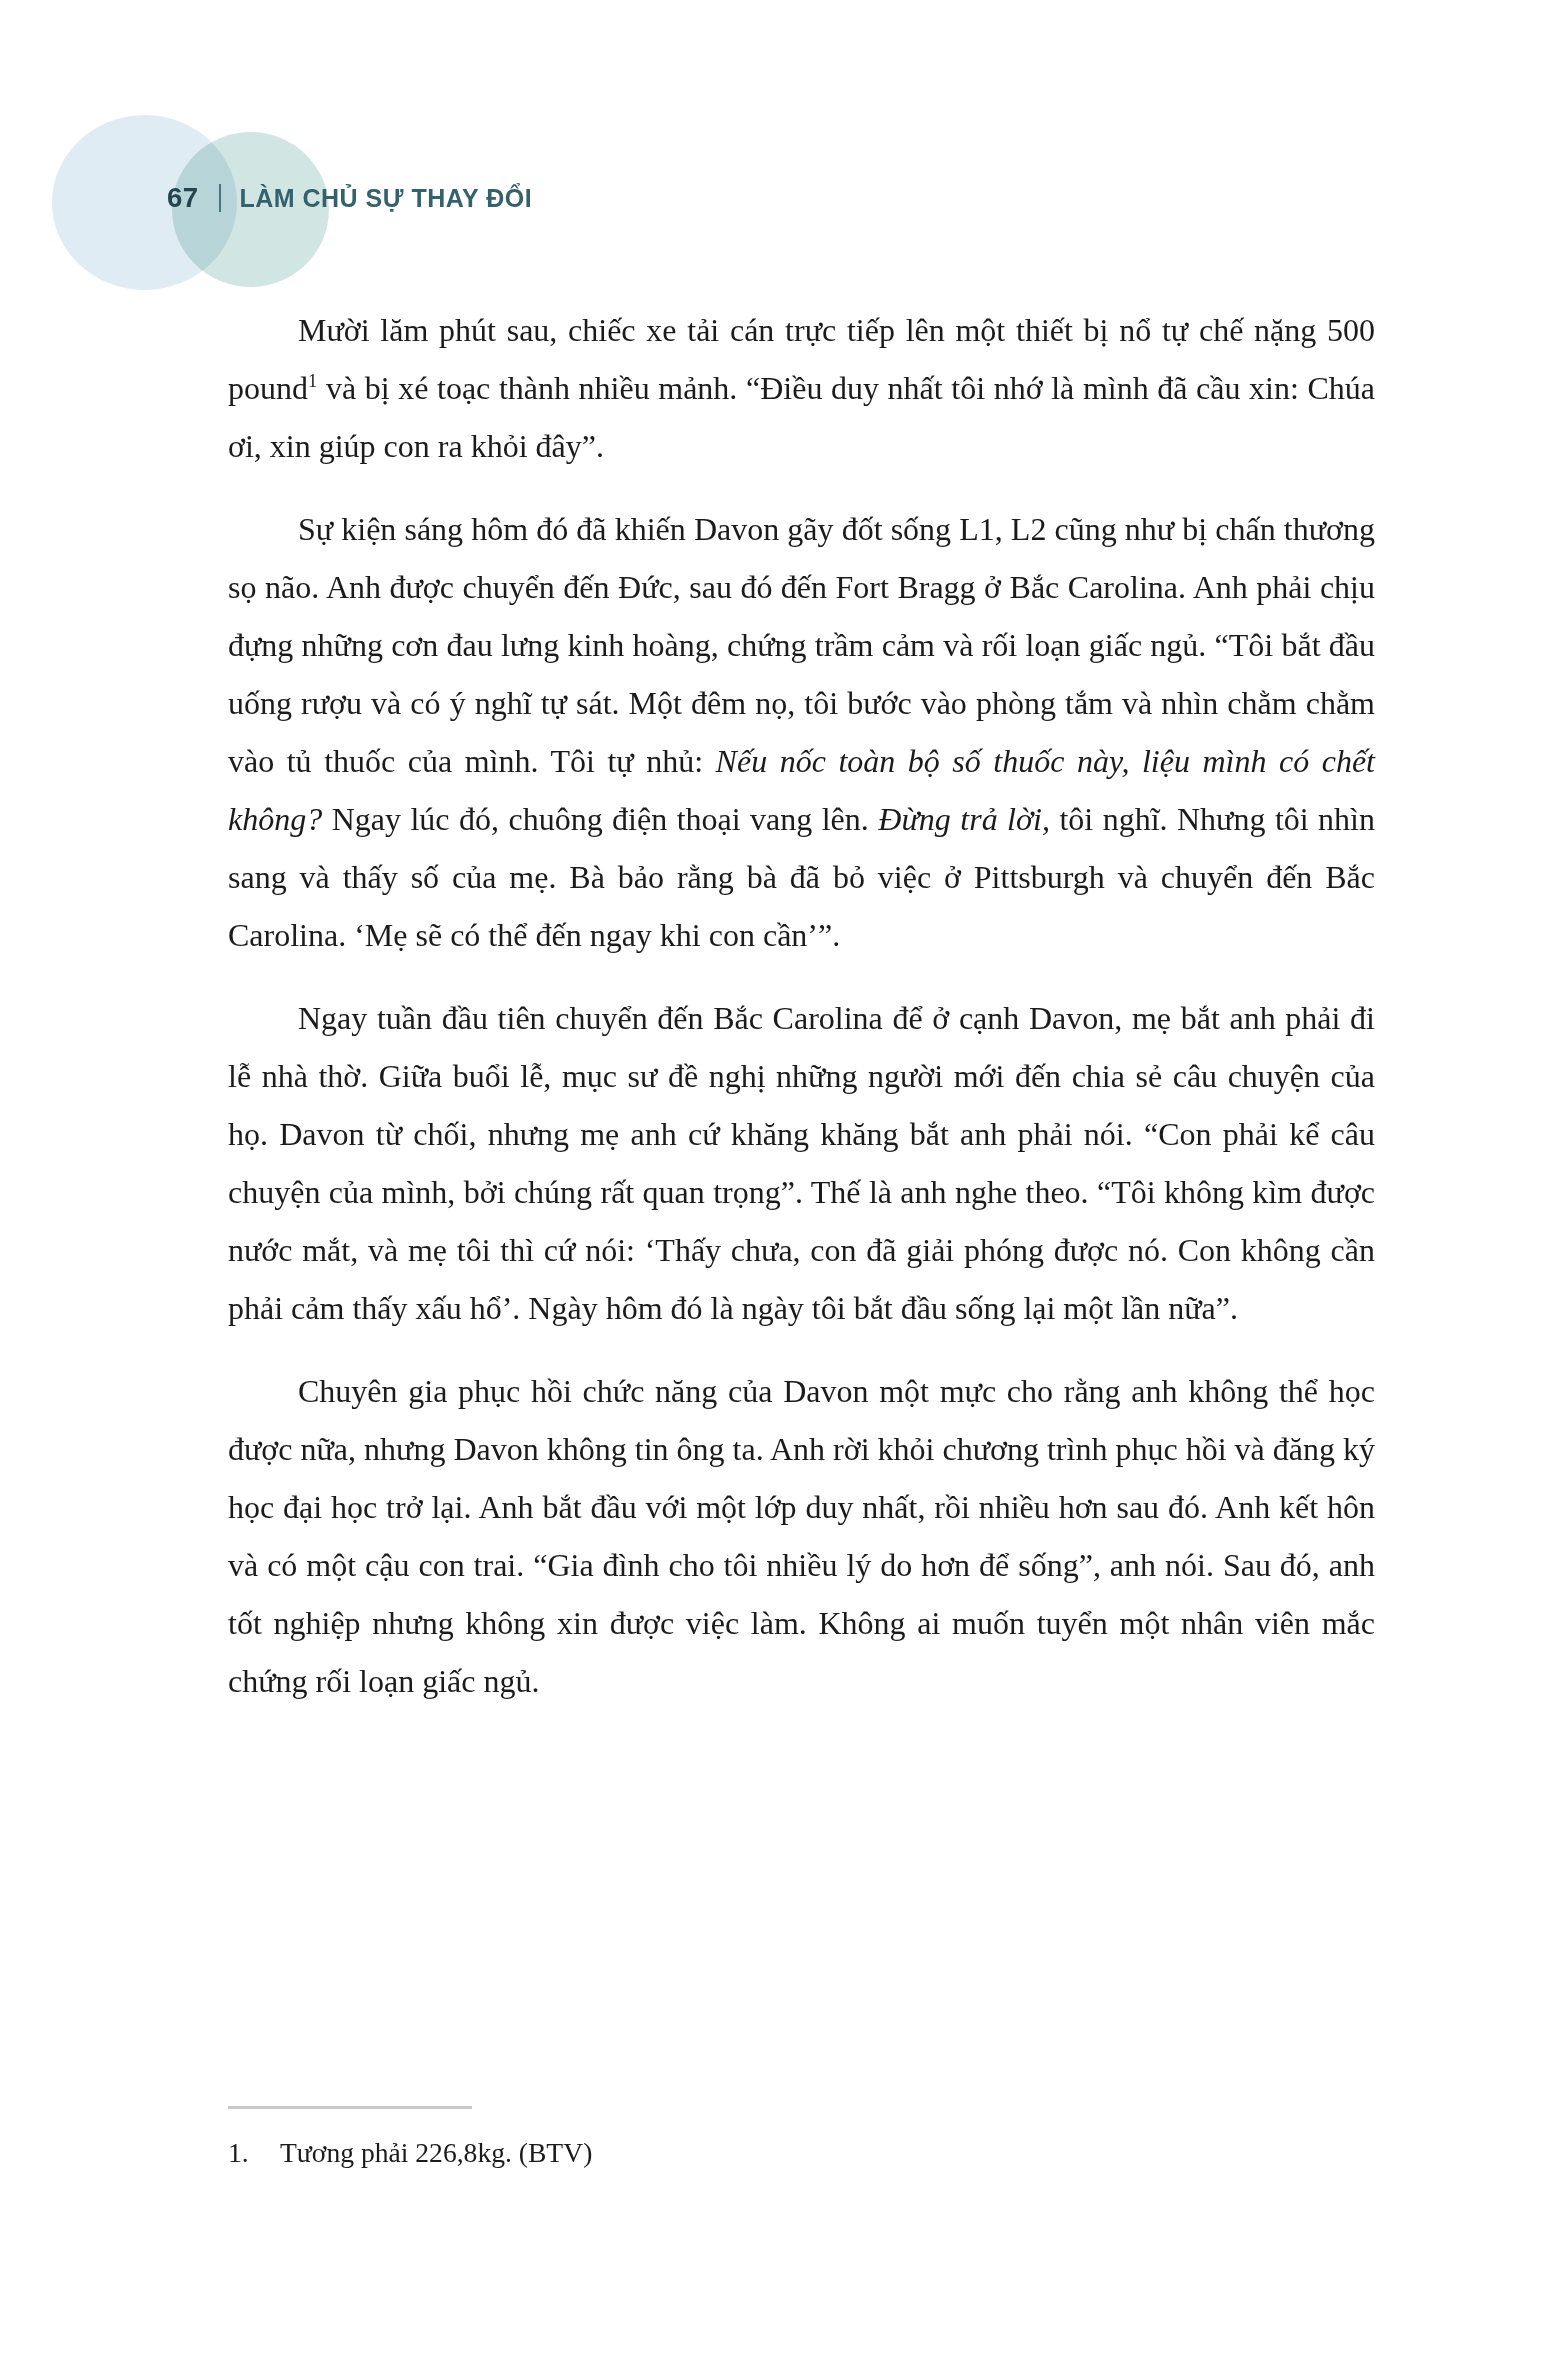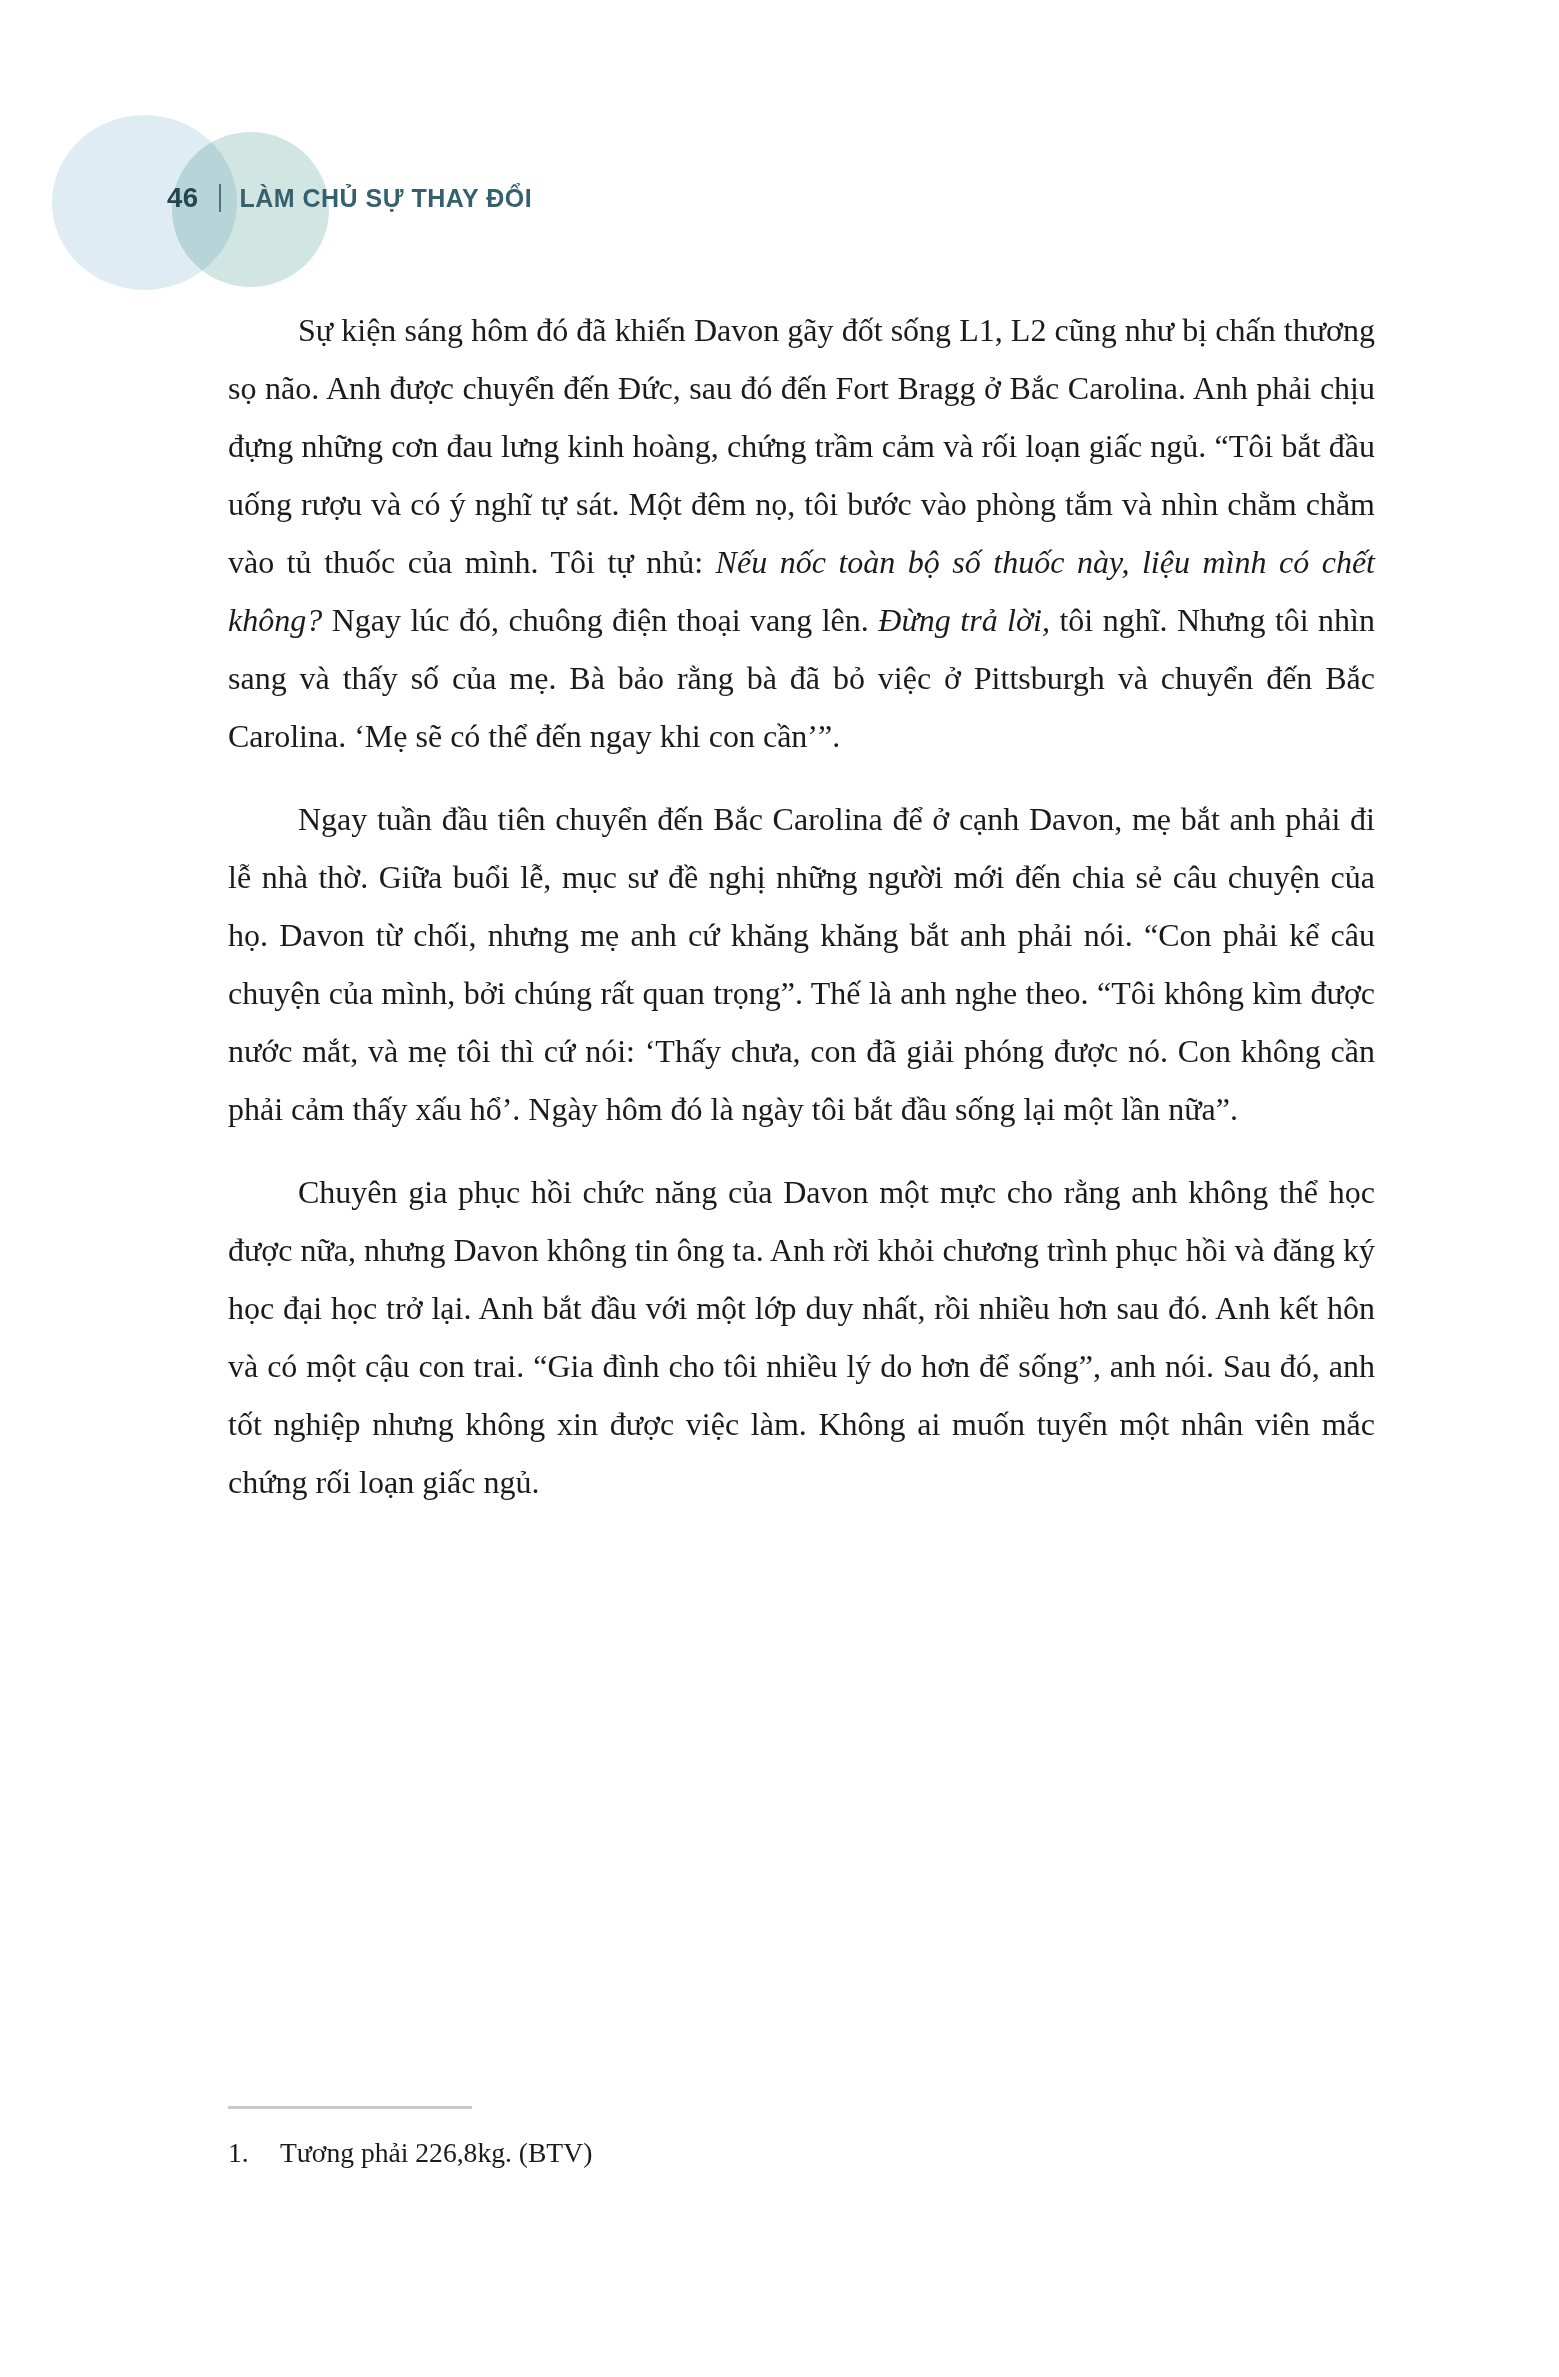--- a/index.html
+++ b/index.html
@@ -112,26 +112,27 @@
 <body>
 
 <div class="page">
 
   <div class="deco">
     <div class="circle c1"></div>
     <div class="circle c2"></div>
   </div>
 
   <header class="page-header">
-    <span class="page-num">46</span>
+    <span class="page-num">67</span>
     <span class="divider"></span>
     <span class="running-title">LÀM CHỦ SỰ THAY ĐỔI</span>
   </header>
 
   <main class="body-text">
+      <p class="para"><span>Mười lăm phút sau, chiếc xe tải cán trực tiếp lên một thiết bị nổ tự chế nặng 500 pound</span><sup>1</sup><span> và bị xé toạc thành nhiều mảnh. “Điều duy nhất tôi nhớ là mình đã cầu xin: Chúa ơi, xin giúp con ra khỏi đây”.</span></p>
       <p class="para"><span>Sự kiện sáng hôm đó đã khiến Davon gãy đốt sống L1, L2 cũng như bị chấn thương sọ não. Anh được chuyển đến Đức, sau đó đến Fort Bragg ở Bắc Carolina. Anh phải chịu đựng những cơn đau lưng kinh hoàng, chứng trầm cảm và rối loạn giấc ngủ. “Tôi bắt đầu uống rượu và có ý nghĩ tự sát. Một đêm nọ, tôi bước vào phòng tắm và nhìn chằm chằm vào tủ thuốc của mình. Tôi tự nhủ: </span><em>Nếu nốc toàn bộ số thuốc này, liệu mình có chết không?</em><span> Ngay lúc đó, chuông điện thoại vang lên. </span><em>Đừng trả lời,</em><span> tôi nghĩ. Nhưng tôi nhìn sang và thấy số của mẹ. Bà bảo rằng bà đã bỏ việc ở Pittsburgh và chuyển đến Bắc Carolina. ‘Mẹ sẽ có thể đến ngay khi con cần’”.</span></p>
       <p class="para"><span>Ngay tuần đầu tiên chuyển đến Bắc Carolina để ở cạnh Davon, mẹ bắt anh phải đi lễ nhà thờ. Giữa buổi lễ, mục sư đề nghị những người mới đến chia sẻ câu chuyện của họ. Davon từ chối, nhưng mẹ anh cứ khăng khăng bắt anh phải nói. “Con phải kể câu chuyện của mình, bởi chúng rất quan trọng”. Thế là anh nghe theo. “Tôi không kìm được nước mắt, và mẹ tôi thì cứ nói: ‘Thấy chưa, con đã giải phóng được nó. Con không cần phải cảm thấy xấu hổ’. Ngày hôm đó là ngày tôi bắt đầu sống lại một lần nữa”.</span></p>
       <p class="para"><span>Chuyên gia phục hồi chức năng của Davon một mực cho rằng anh không thể học được nữa, nhưng Davon không tin ông ta. Anh rời khỏi chương trình phục hồi và đăng ký học đại học trở lại. Anh bắt đầu với một lớp duy nhất, rồi nhiều hơn sau đó. Anh kết hôn và có một cậu con trai. “Gia đình cho tôi nhiều lý do hơn để sống”, anh nói. Sau đó, anh tốt nghiệp nhưng không xin được việc làm. Không ai muốn tuyển một nhân viên mắc chứng rối loạn giấc ngủ.</span></p>
     </main>
 
   <footer class="footnote-area">
     <div class="footnote-rule"></div>
     <div class="footnote">
       <span class="fn-marker">1.</span>
       <span class="fn-text">Tương phải 226,8kg. (BTV)</span>

